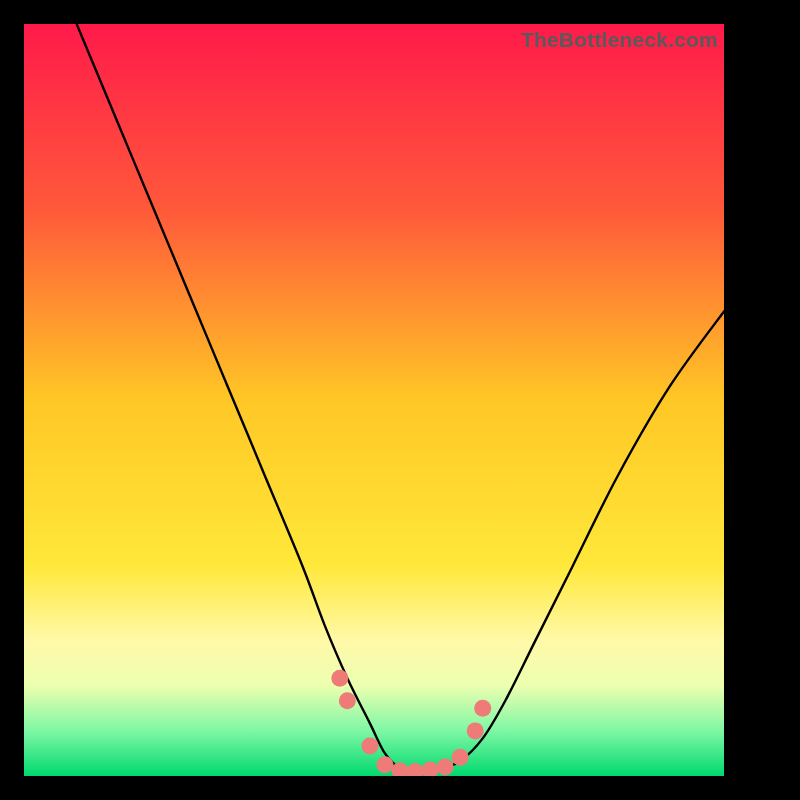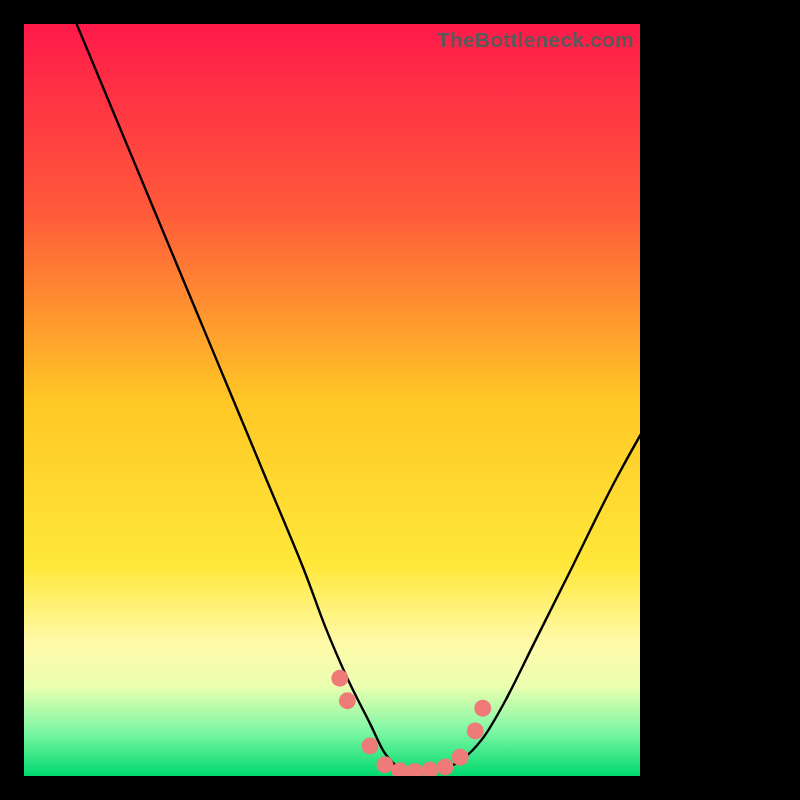--- a/index.html
+++ b/index.html
@@ -8,21 +8,21 @@
     width: 800px;
     height: 800px;
     background: #000;
     position: relative;
     font-family: Arial, sans-serif;
   }
   .plot-area {
     position: absolute;
     left: 24px;
     top: 24px;
-    width: 616px;
+    width: 700px;
     height: 752px;
     overflow: hidden;
   }
   .watermark {
     position: absolute;
     top: 4px;
     right: 6px;
     font-size: 21px;
     font-weight: bold;
     color: #5a5a5a;

